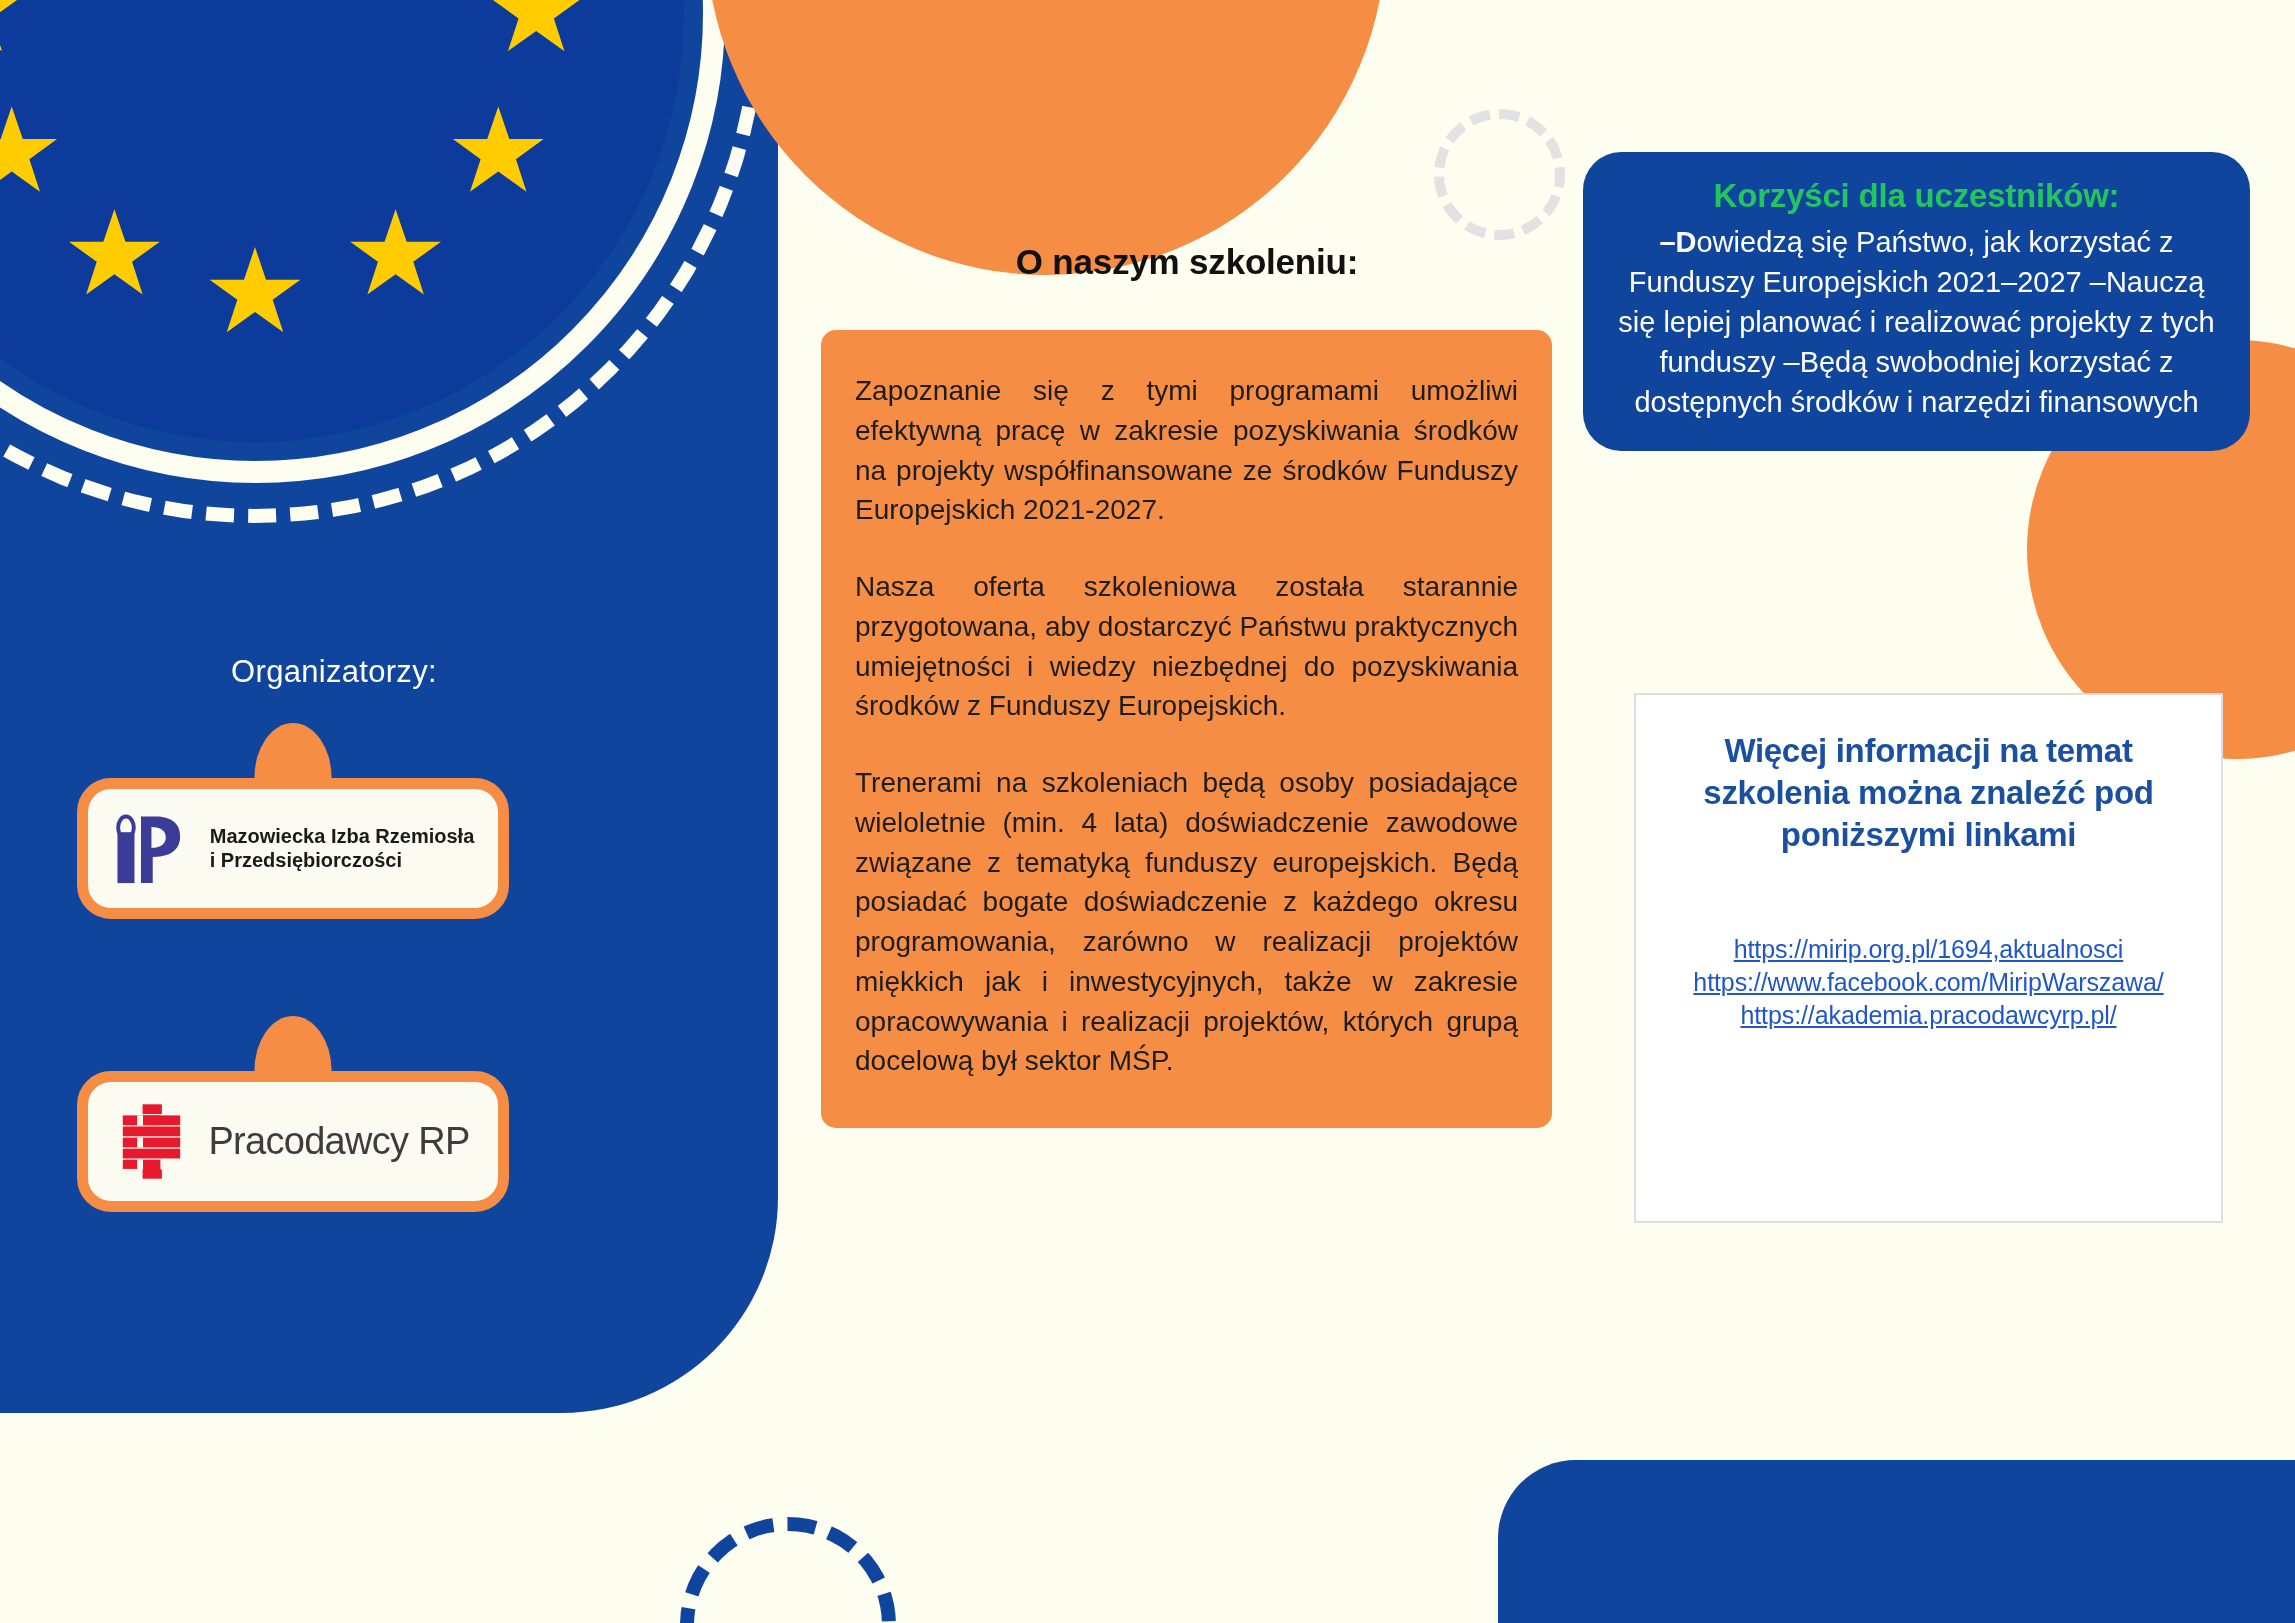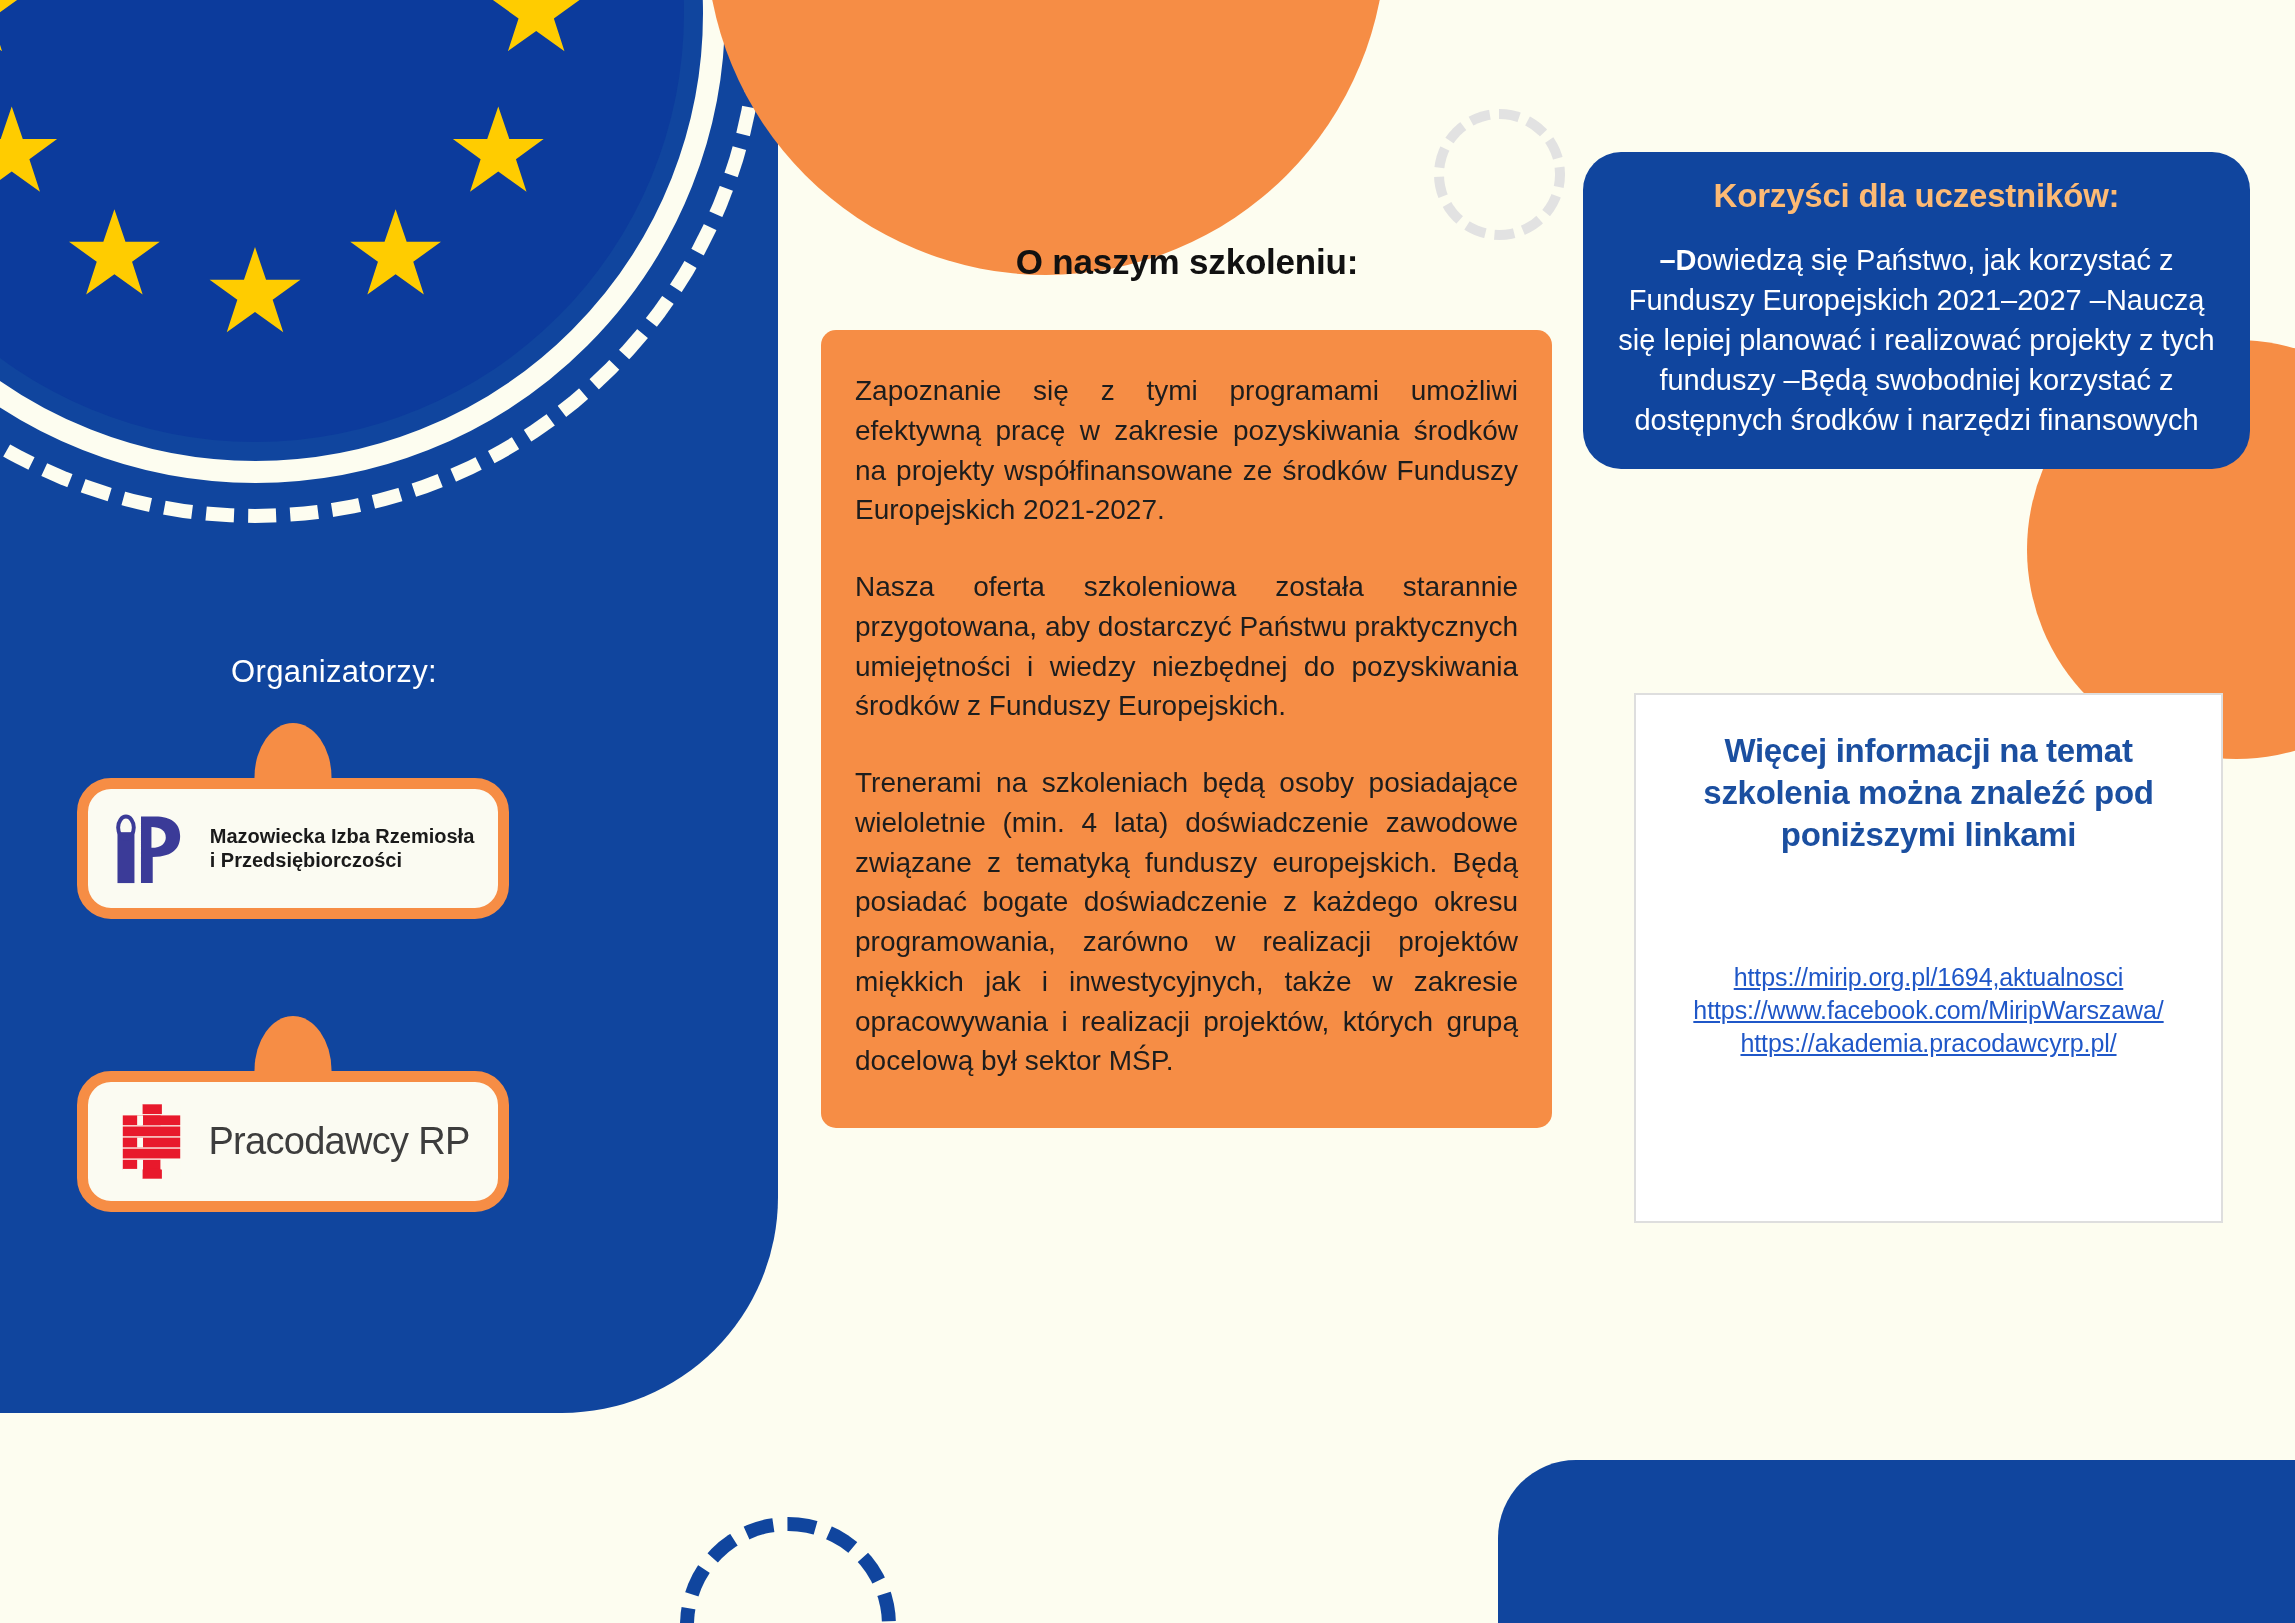--- a/index.html
+++ b/index.html
@@ -217,24 +217,24 @@
     top: 152px;
     width: 667px;
     box-sizing: border-box;
     background: #10459E;
     border-radius: 38px;
     padding: 25px 29px 29px 29px;
     z-index: 10;
   }
   #benefits-title {
     text-align: center;
-    color: #fdba74;
+    color: #22c55e;
     font-size: 33px;
     font-weight: bold;
-    margin-bottom: 25px;
+    margin-bottom: 7px;
     letter-spacing: -0.2px;
   }
   #benefits-list {
     text-align: center;
     color: #FFFFFF;
     font-size: 29px;
     line-height: 1.38;
   }
   #benefits-list .lead { font-weight: bold; }
 
@@ -252,21 +252,21 @@
   }
   #links-title {
     text-align: center;
     color: #1B4FA0;
     font-size: 33px;
     font-weight: bold;
     line-height: 1.28;
     letter-spacing: -0.3px;
   }
   #links-list {
-    margin-top: 104px;
+    margin-top: 76px;
     text-align: center;
   }
   #links-list a {
     display: block;
     color: #1F57C8;
     font-size: 25px;
     line-height: 1.32;
     text-decoration: underline;
     letter-spacing: -0.1px;
   }

